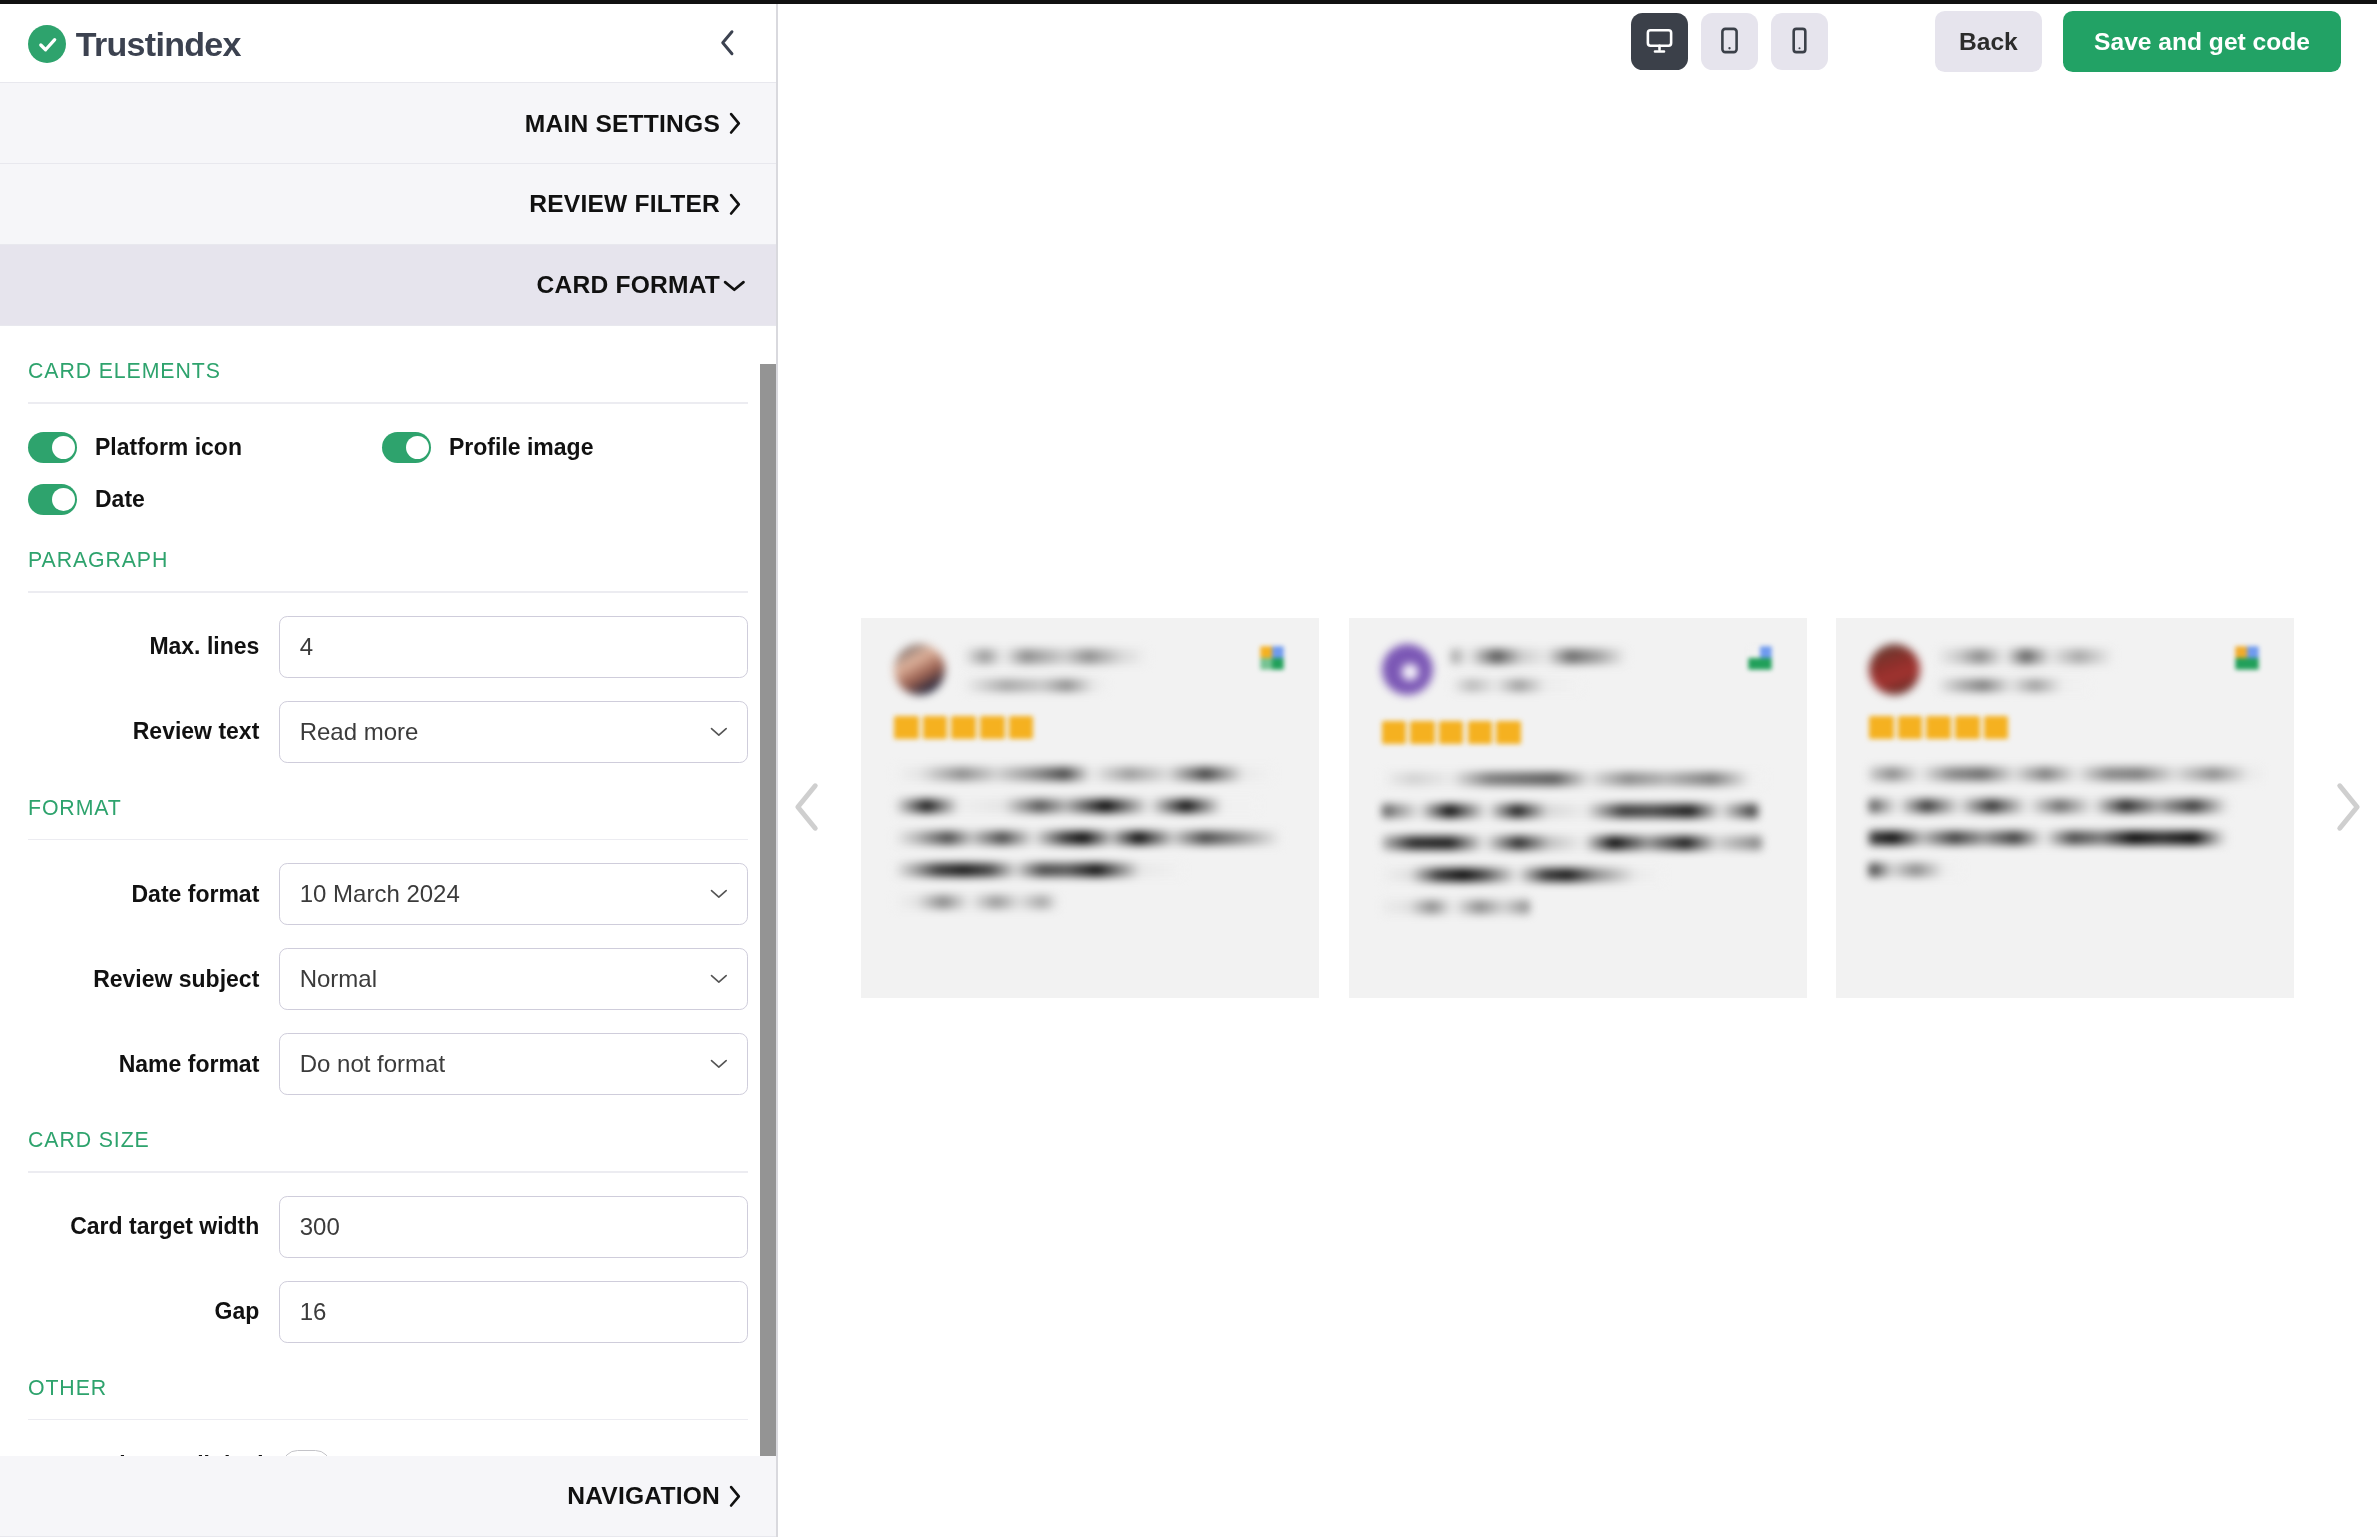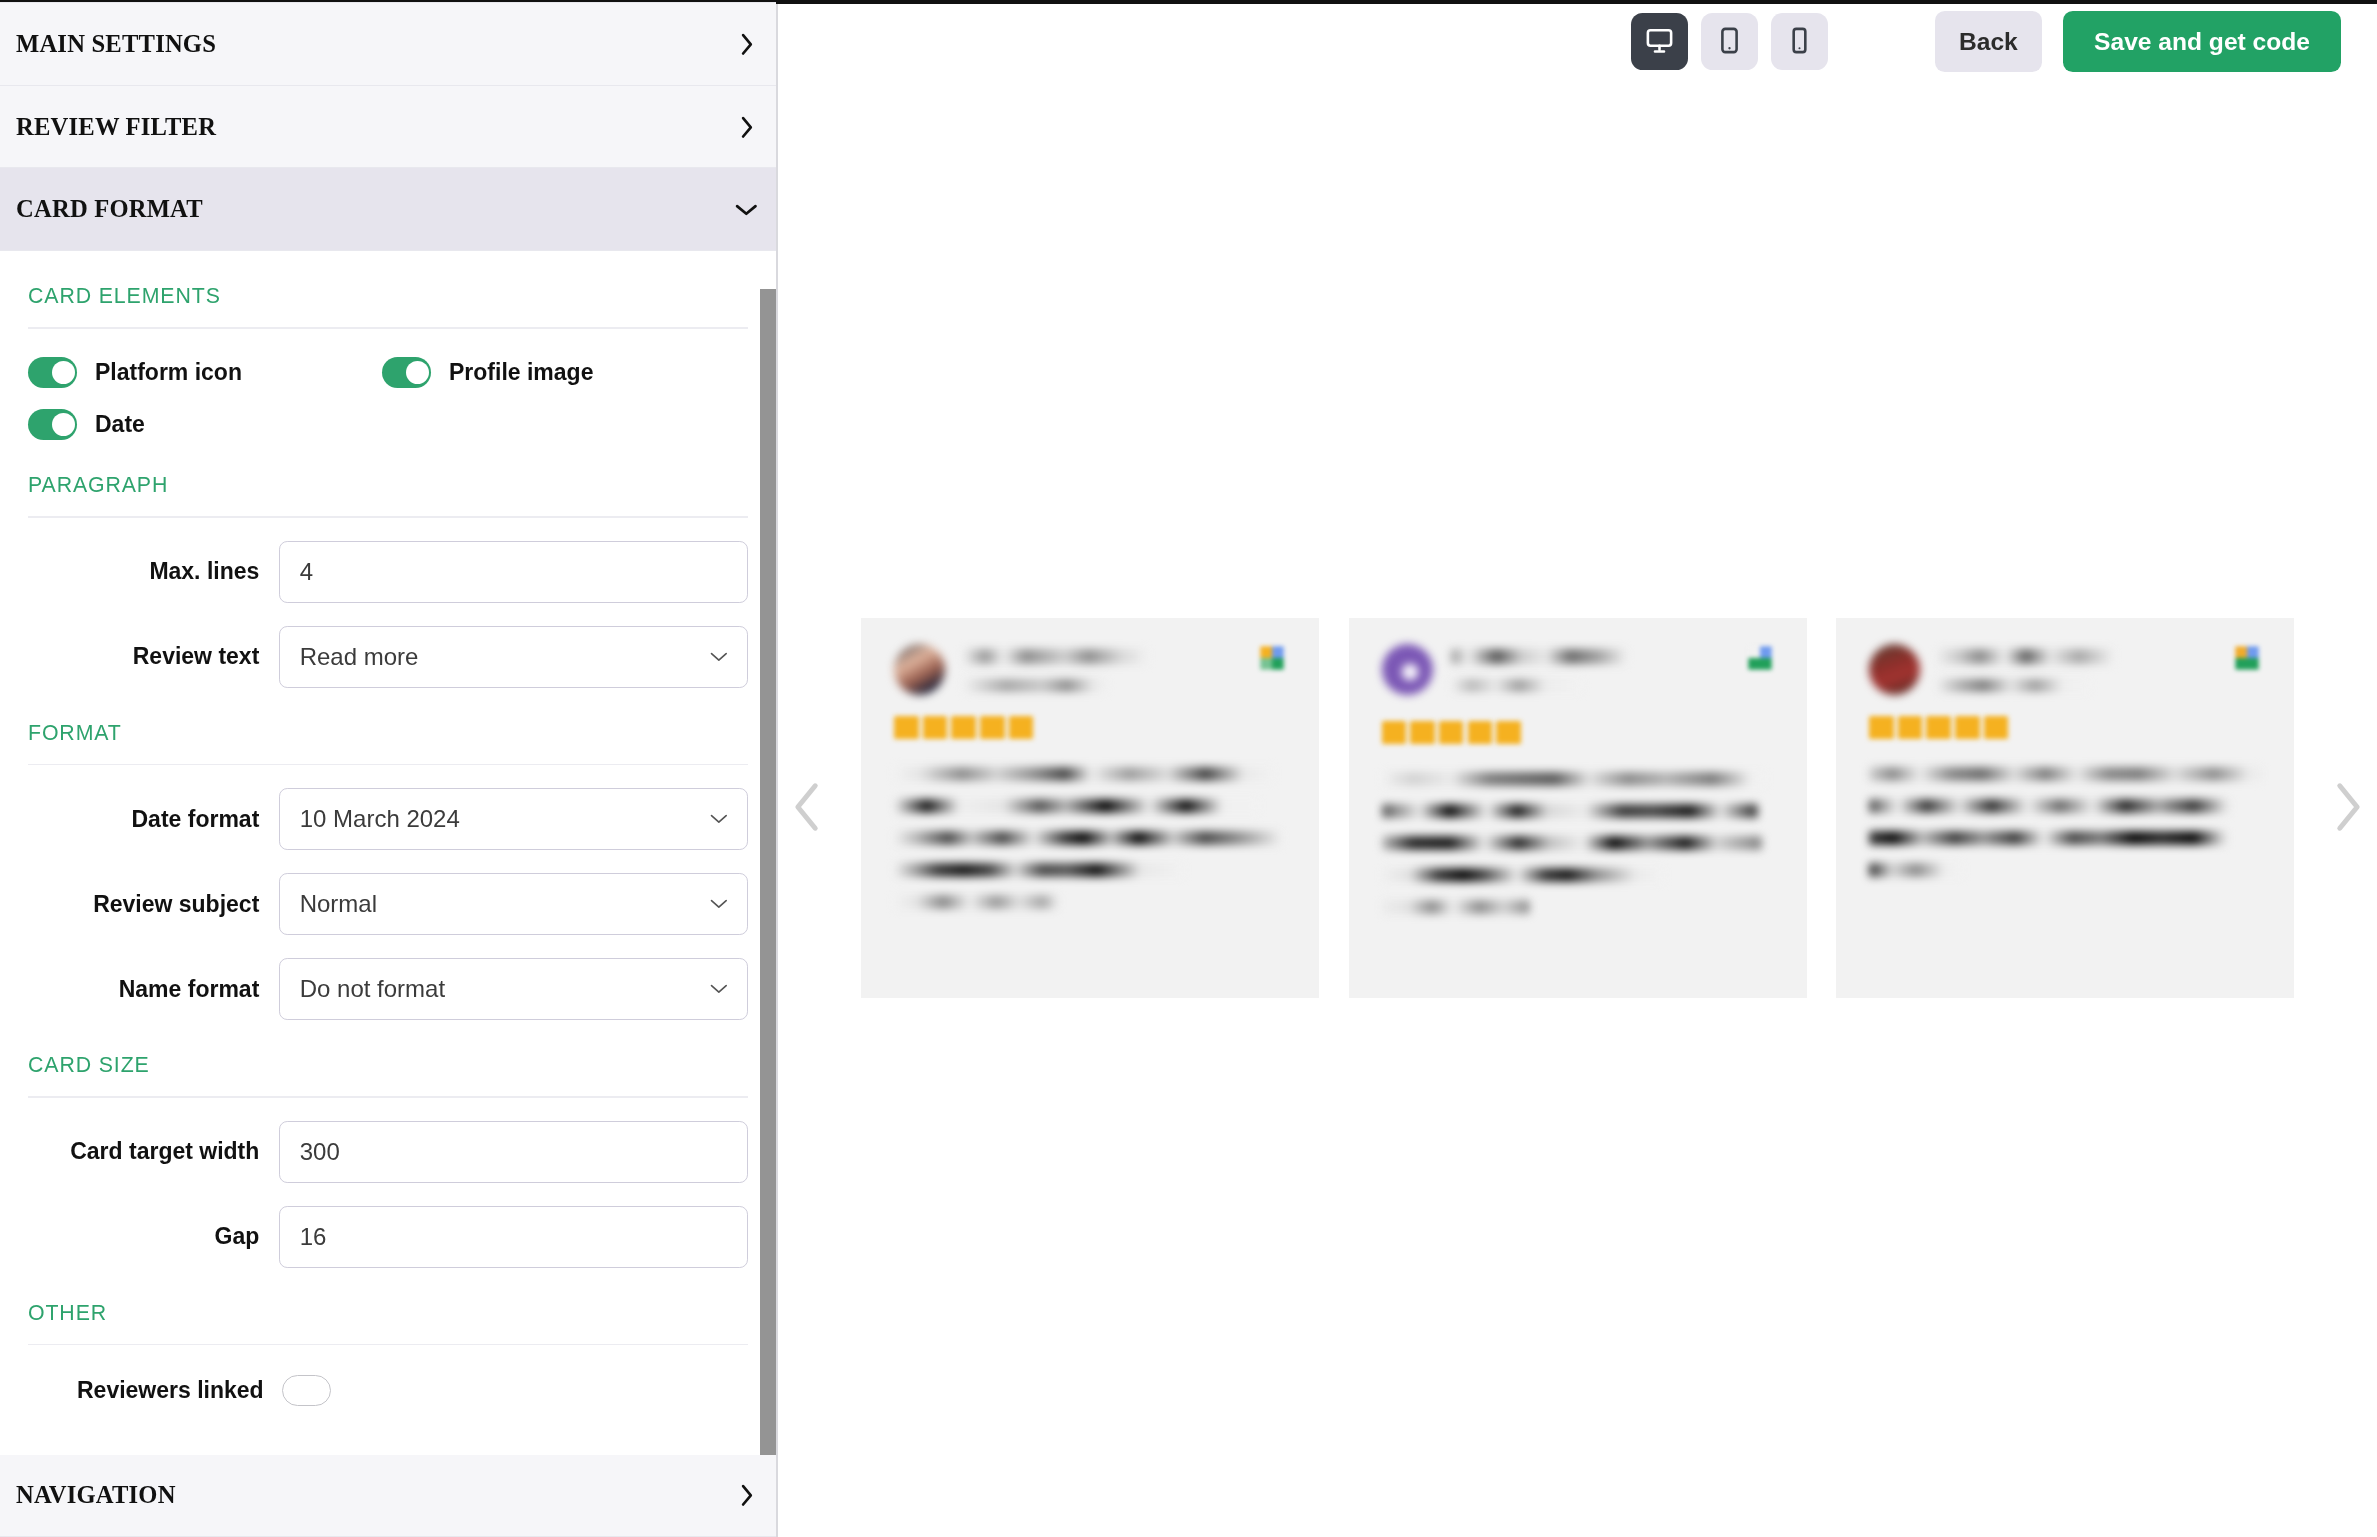--- a/index.html
+++ b/index.html
@@ -40,29 +40,28 @@
   .logo-text{
     font-size:34px;font-weight:bold;color:#3c4250;letter-spacing:-0.7px;
   }
   .collapse-btn{
     width:38px;height:38px;display:flex;align-items:center;justify-content:center;
     cursor:pointer;
   }
 
   .accordion{
     display:block;width:100%;
-    padding:0 16px;box-sizing:border-box;
+    padding:0 28px;box-sizing:border-box;
     height:84px;
-    display:flex;align-items:center;justify-content:space-between;
+    display:flex;align-items:center;justify-content:flex-end;
     border-top:1.6px solid #e8e8ee;
     border-bottom:1.6px solid #e8e8ee;
     background:#f6f6f9;
     cursor:pointer;
     margin-top:-1.6px;
-    font-family:Liberation Serif, serif;
   }
   .accordion.active{background:#e6e4ed;}
   .accordion .acc-title{
     font-size:24.6px;font-weight:bold;color:#111;letter-spacing:0.2px;
   }
   .acc-chevron{width:28px;height:28px;display:flex;align-items:center;justify-content:center;}
 
   .sb-body{
     flex:1 1 auto;
     background:#fff;
@@ -172,20 +171,37 @@
   .rbody{margin-top:28px;}
   .rbody .blur-line{height:14px;margin-bottom:18px;}
 </style>
 </head>
 <body>
 
 <div class="app">
 
   <div class="sidebar">
 
+    <div class="sb-head">
+      <div class="logo">
+        <span class="logo-mark">
+          <svg width="23" height="23" viewBox="0 0 24 24">
+              <path d="M5 12.5 L10 17.5 L19.5 7" fill="none" stroke="#fff" stroke-width="3.4" stroke-linecap="round" stroke-linejoin="round"></path>
+            </svg>
+        </span>
+        <span class="logo-text">Trustindex</span>
+      </div>
+      <div class="collapse-btn">
+        <span>
+          <svg width="21.3" height="29.5" viewBox="0 0 16 24">
+              <path d="M11.5 3 L4 12 L11.5 21" fill="none" stroke="#3c4250" stroke-width="2.4" stroke-linecap="round" stroke-linejoin="round"></path>
+            </svg>
+        </span>
+      </div>
+    </div>
 
     <div class="accordion">
       <span class="acc-title">MAIN SETTINGS</span>
       <span class="acc-chevron">
         <svg width="16.4" height="24.6" viewBox="0 0 16 24">
             <path d="M5 3 L12.5 12 L5 21" fill="none" stroke="#111" stroke-width="2.6" stroke-linecap="round" stroke-linejoin="round"></path>
           </svg>
       </span>
     </div>
 

